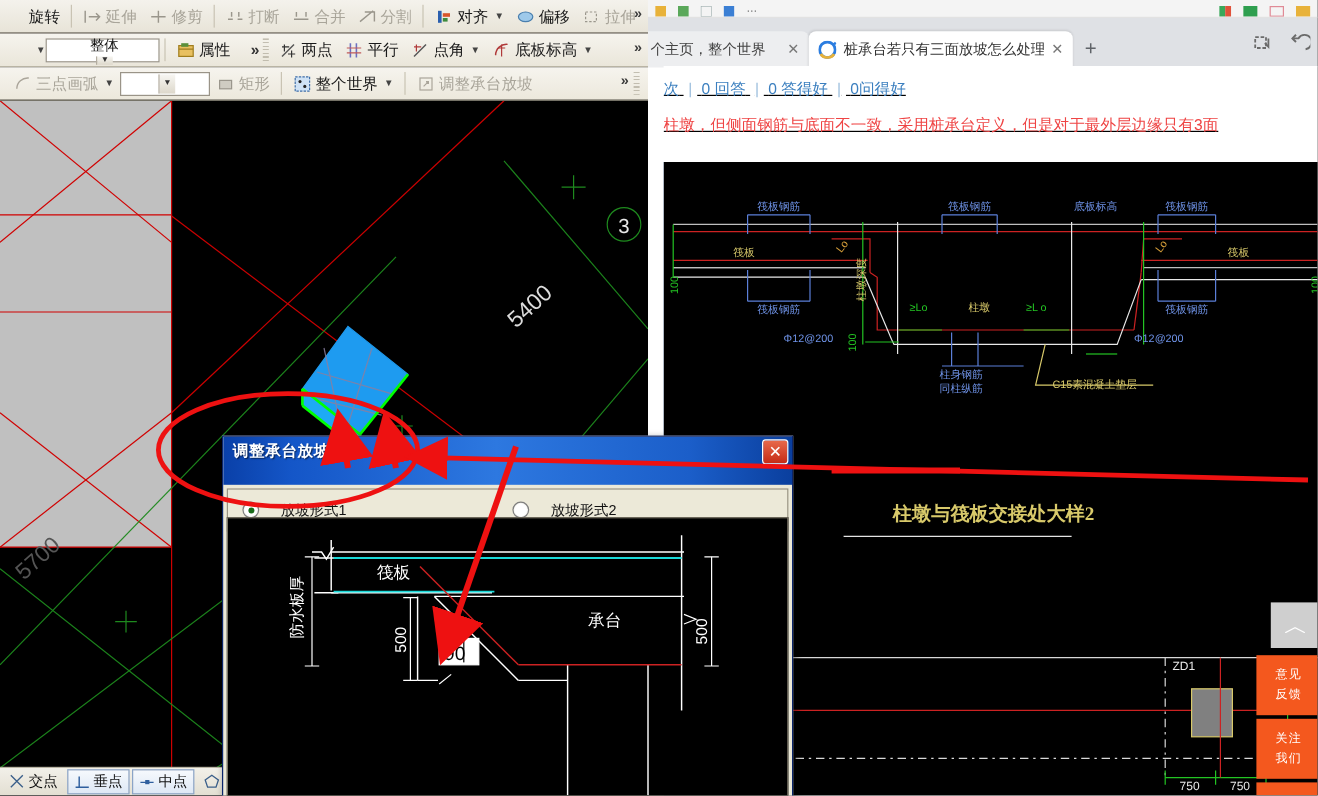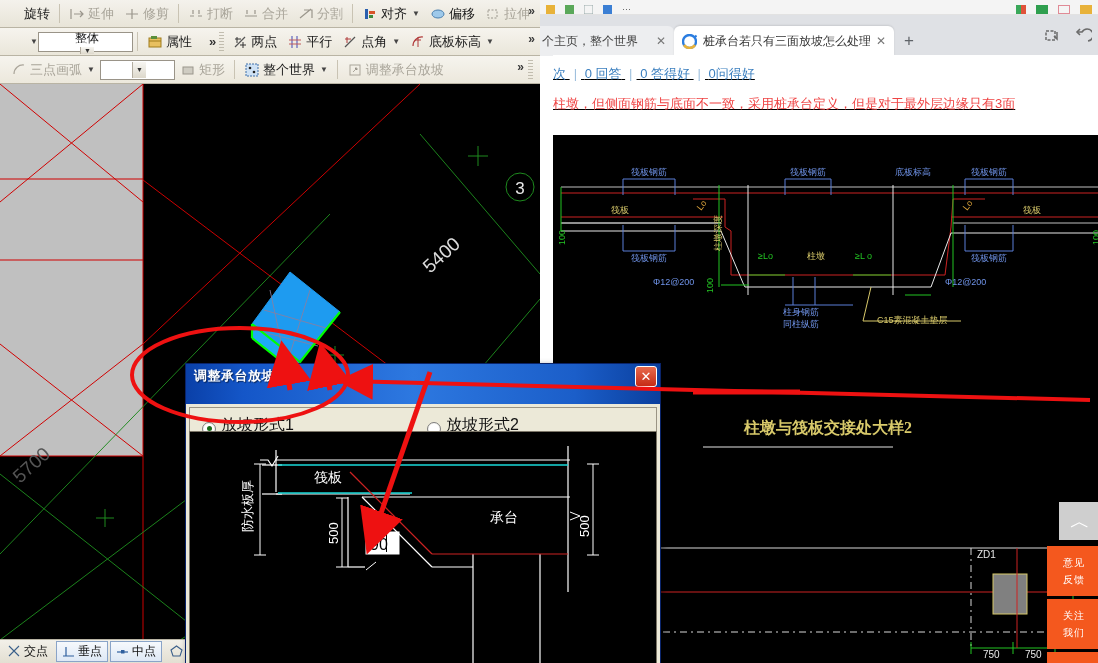--- a/index.html
+++ b/index.html
@@ -68,21 +68,21 @@
   .dlg-close{
     width:20px;height:19px;border-radius:3px;border:1px solid #fff;
     background:linear-gradient(#e86a4c,#c62b16);
     display:flex;align-items:center;justify-content:center;
     color:#fff;font-size:13px;font-weight:bold;line-height:1;cursor:pointer;
   }
   #dlg-opts{
     height:34px;margin:3px;border:1px solid #9a9484;background:#ece9d8;
     display:flex;align-items:center;
   }
-  .radio-wrap{display:flex;align-items:flex-end;gap:5px;font-size:16px;color:#111;cursor:pointer;}
+  .radio-wrap{display:flex;align-items:center;gap:18px;font-size:12px;color:#111;cursor:pointer;}
   .radio{width:12px;height:12px;border-radius:50%;border:1px solid #7f7f7f;
      background:radial-gradient(#fff 55%,#dcd9cc);display:flex;align-items:center;justify-content:center;}
   .radio.sel:after{content:"";width:5px;height:5px;border-radius:50%;background:#1a6b1a;}
   #dlg-canvas{
     position:absolute;left:3px;top:67px;width:466px;height:231px;background:#000;
     border:1px solid #7b7567;overflow:hidden;
   }
   
   #browser{position:absolute;left:540px;top:0;width:558px;height:663px;background:#fff;overflow:hidden;}
   #br-toolstrip{height:14px;background:#f4f4f4;border-bottom:1px solid #e2e2e2;

